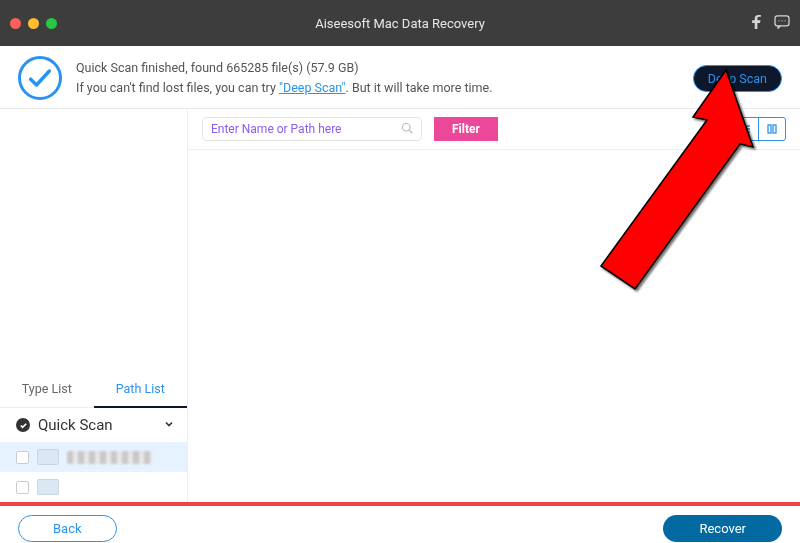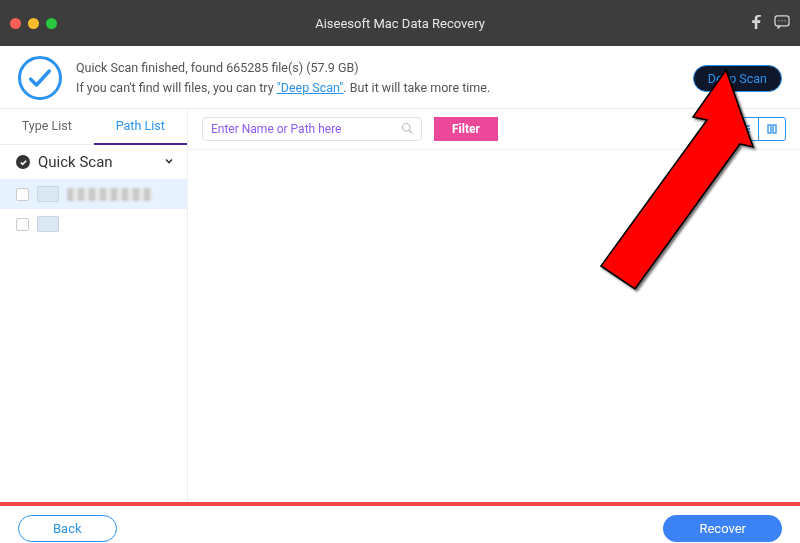--- a/index.html
+++ b/index.html
@@ -58,37 +58,38 @@
   
   .main {
     display: flex;
     height: calc(100% - 28px - 74px - 48px);
   }
   .sidebar {
     width: 188px;
     border-right: 1px solid #eee;
     display: flex;
     flex-direction: column;
+    justify-content: flex-end;
   }
   .tabs {
     display: flex;
     height: 36px;
   }
   .tab {
     flex: 1;
     text-align: center;
     font-size: 12.5px;
     color: #666;
     line-height: 34px;
     border-bottom: 1px solid #eee;
     cursor: pointer;
   }
   .tab.active {
     color: #2a93ef;
-    border-bottom: 2px solid #4c1d95;
+    border-bottom: 2px solid #0f172a;
   }
   .scan-group-header {
     display: flex;
     align-items: center;
     padding: 8px 12px 8px 16px;
     font-size: 15px;
     color: #333;
     cursor: pointer;
   }
   .check-circle {
@@ -193,21 +194,21 @@
     color: #2a93ef;
     background: #fff;
     font-size: 13px;
     padding: 5px 34px;
     border-radius: 16px;
     cursor: pointer;
   }
   .recover-btn {
     margin-left: auto;
     border: none;
-    background: #3b82f6;
+    background: #0369a1;
     color: #fff;
     font-size: 13px;
     padding: 6px 36px;
     border-radius: 16px;
     cursor: pointer;
   }
 
   
   .arrow-overlay {
     position: absolute;
@@ -245,21 +246,21 @@
 
 <div class="header">
   <div class="scan-badge">
     <svg viewBox="0 0 24 24" fill="none" stroke="#2a93ef" stroke-width="3" stroke-linecap="round" stroke-linejoin="round">
         <polyline points="4 13 9 18 20 6"></polyline>
       </svg>
   </div>
   <div class="header-text">
     <div>Quick Scan finished, found 665285 file(s) (57.9 GB)</div>
     <div>
-      <span>If you can't find will files, you can try </span><a href="#">"Deep Scan"</a><span>. But it will take more time.</span>
+      <span>If you can't find lost files, you can try </span><a href="#">"Deep Scan"</a><span>. But it will take more time.</span>
     </div>
   </div>
   <button class="deep-scan-btn">Deep Scan</button>
 </div>
 <div class="hr"></div>
 
 <div class="main">
 
   <div class="sidebar">
     <div class="tabs">

